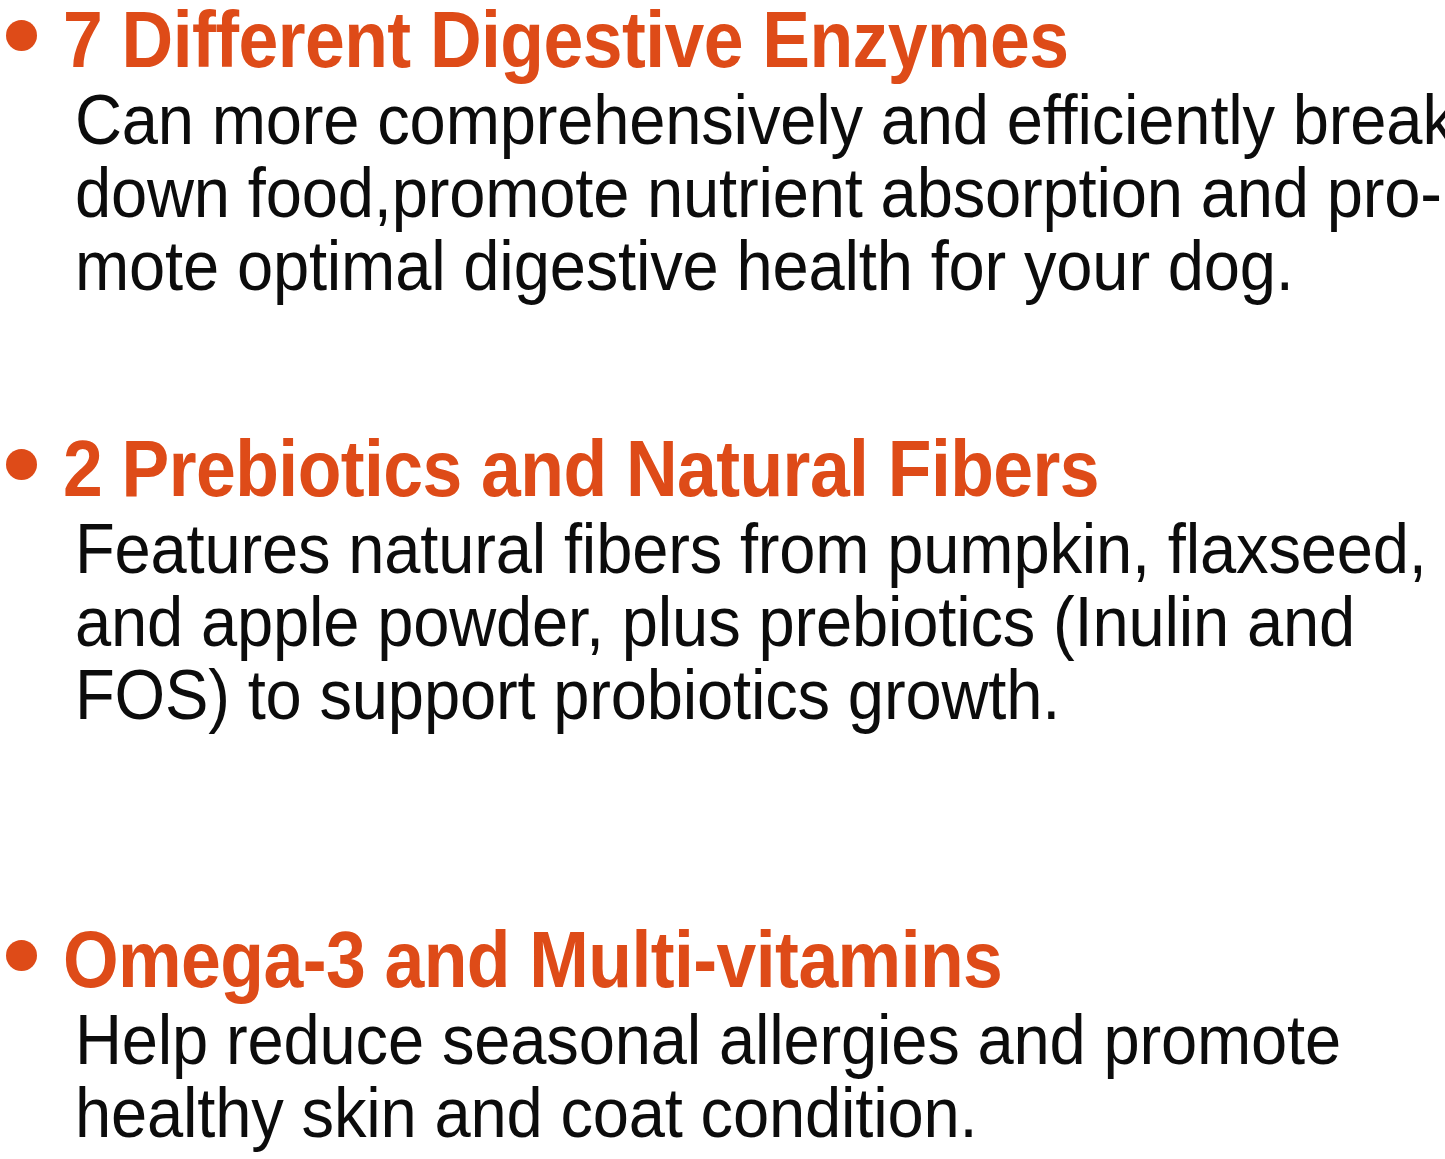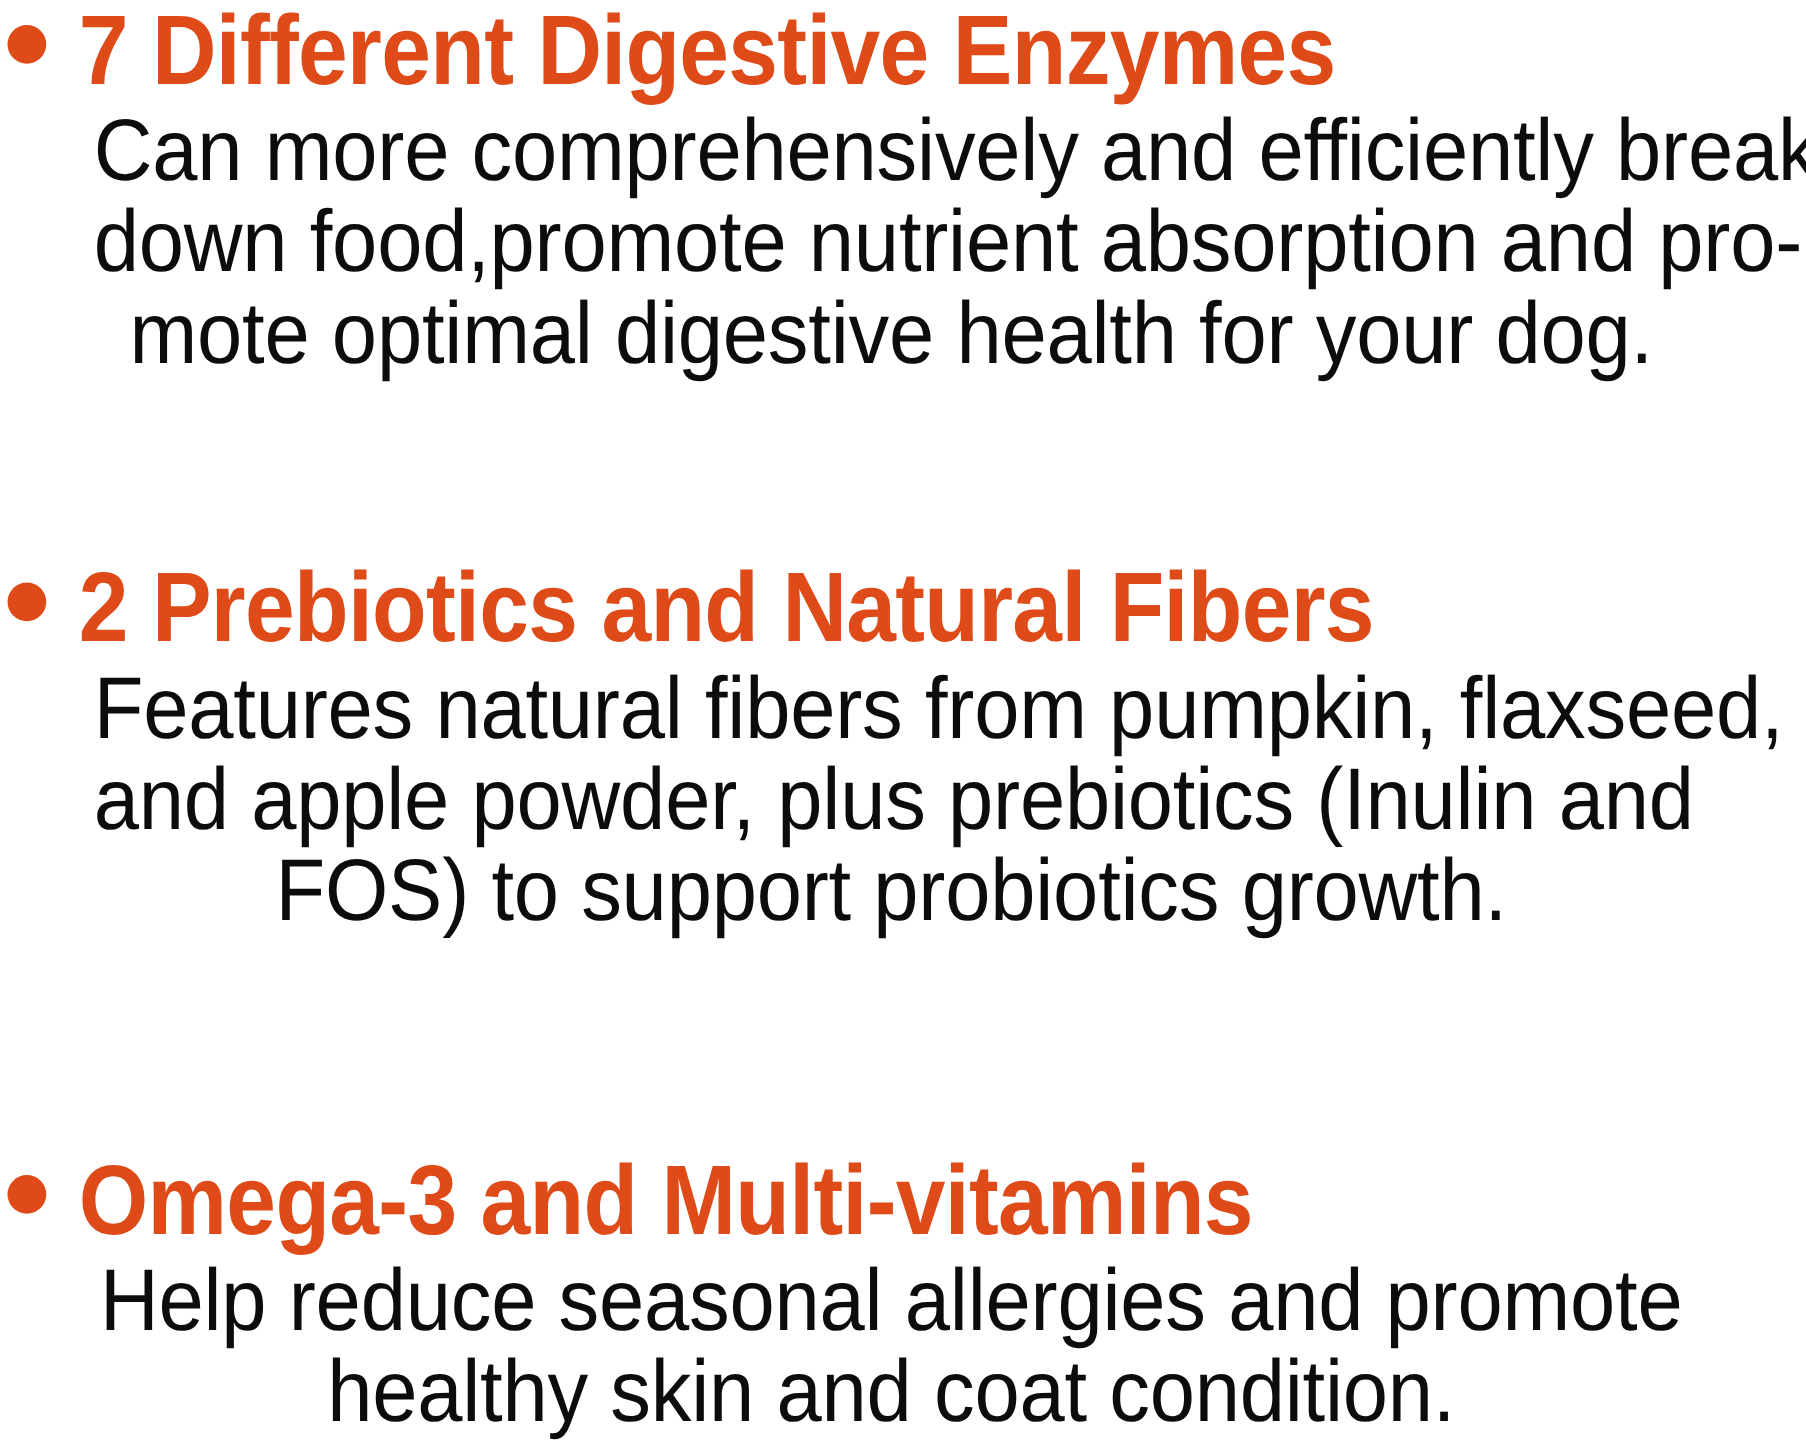--- a/index.html
+++ b/index.html
@@ -14,21 +14,20 @@
     overflow: hidden;
     font-family: "Liberation Sans", "DejaVu Sans", sans-serif;
     -webkit-font-smoothing: antialiased;
   }
 
   #feature-list {
     position: relative;
     width: 1445px;
     height: 1159px;
     background: #ffffff;
-    text-align: center;
   }
 
   .feature-block {
     position: absolute;
     left: 0;
     width: 1445px;
   }
 
   
   .feature-heading-row {
@@ -81,21 +80,21 @@
     display: block;
     white-space: nowrap;
     transform: scaleX(0.93);
     transform-origin: left center;
   }
 
   
   #block-0 { top: -2px; }
   #block-0 .feature-body { top: 86px; }
 
-  #block-1 { top: 444px; }
+  #block-1 { top: 427px; }
   #block-1 .feature-body { top: 86px; }
 
   #block-2 { top: 902px; margin-top: 16px; }
   #block-2 .feature-body { top: 86px; }
 </style>
 </head>
 <body>
 
 <div id="feature-list">
 

